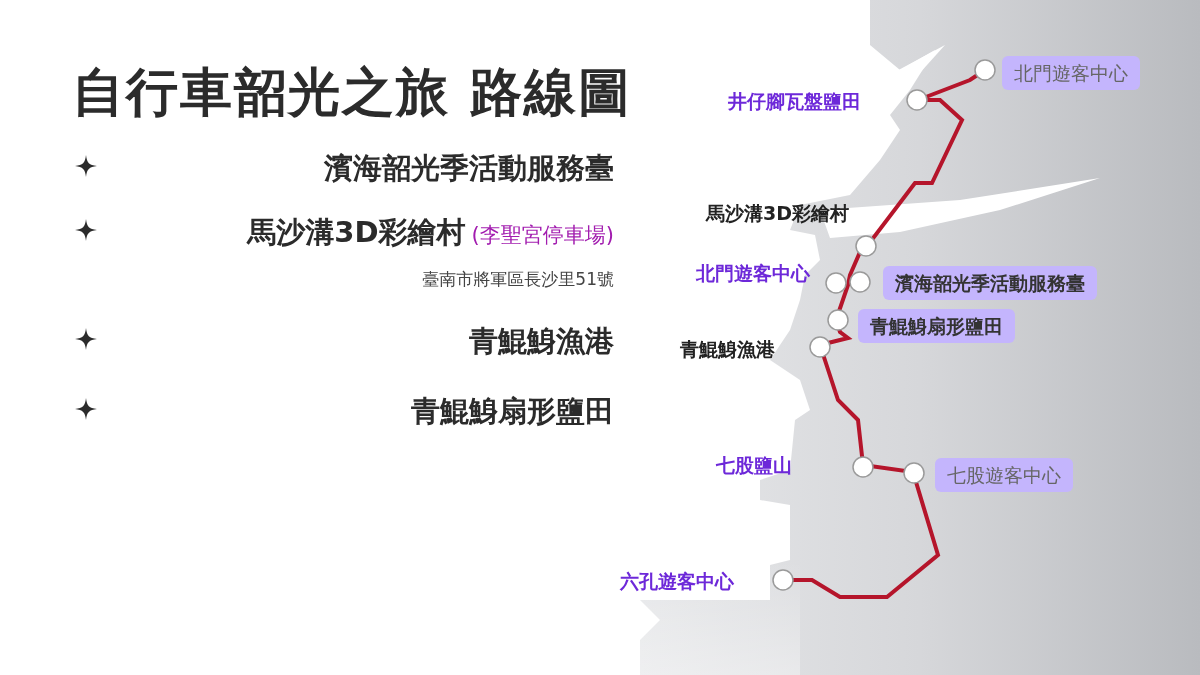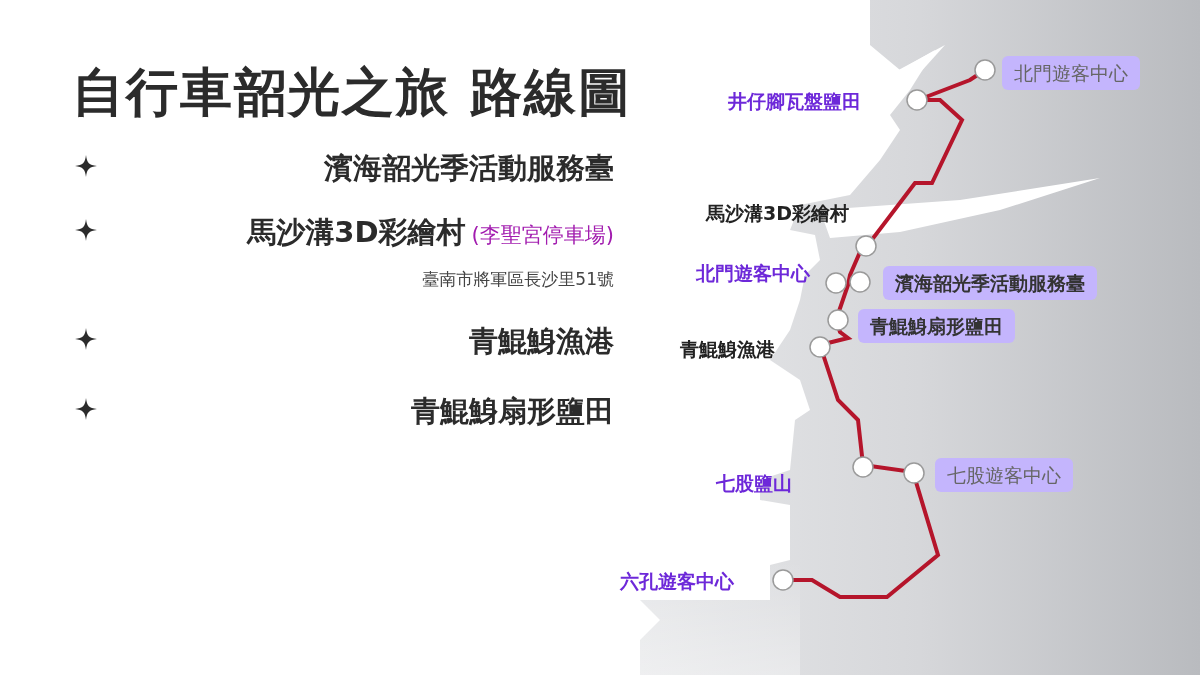--- a/index.html
+++ b/index.html
@@ -92,16 +92,16 @@
     </div>
   </div>
 
   <div class="label boxed light" style="left:1002px; top:56px;">北門遊客中心</div>
   <div class="label plain-grey" style="left:728px; top:84px;">井仔腳瓦盤鹽田</div>
   <div class="label plain-dark" style="left:706px; top:196px;">馬沙溝3D彩繪村</div>
   <div class="label plain-grey" style="left:696px; top:256px;">北門遊客中心</div>
   <div class="label boxed" style="left:883px; top:266px;">濱海韶光季活動服務臺</div>
   <div class="label boxed" style="left:858px; top:309px;">青鯤鯓扇形鹽田</div>
   <div class="label plain-dark" style="left:680px; top:332px;">青鯤鯓漁港</div>
-  <div class="label plain-grey" style="left:716px; top:448px;margin-top:18px;">七股鹽山</div>
+  <div class="label plain-grey" style="left:716px; top:448px;">七股鹽山</div>
   <div class="label plain-grey" style="left:620px; top:564px;">六孔遊客中心</div>
   <div class="label boxed light" style="left:935px; top:458px;">七股遊客中心</div>
 </div>
 
 </body></html>

